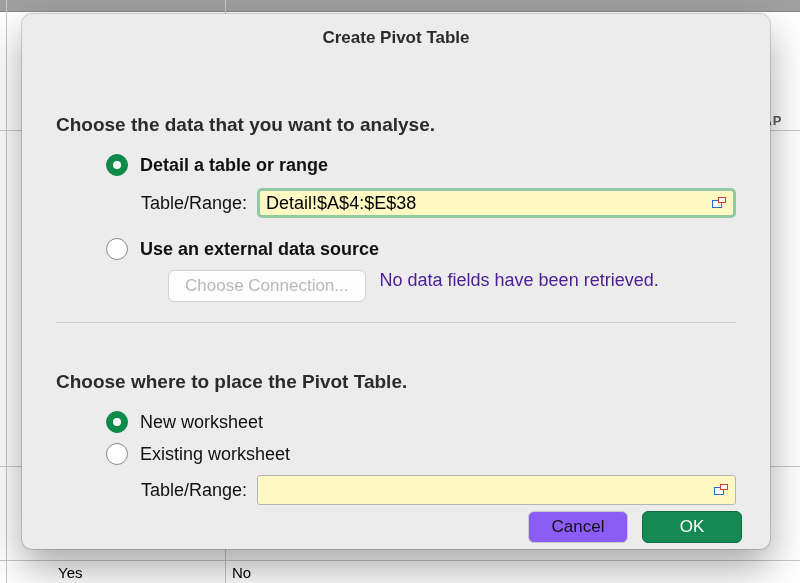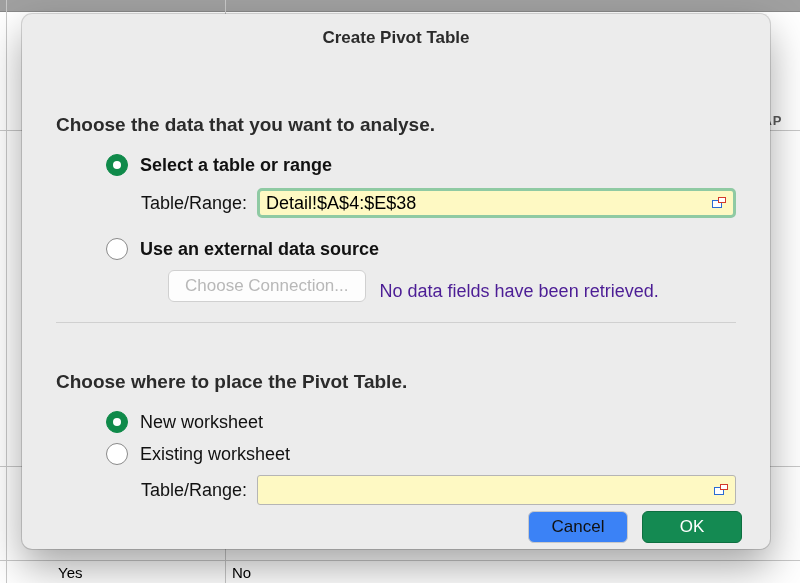--- a/index.html
+++ b/index.html
@@ -174,21 +174,21 @@
   }
   .range-icon .sq {
     position: absolute;
     border: 1px solid;
   }
   .range-icon .sq.b { width:10px; height:8px; top:3px; left:0; border-color:#2a6bd4; background:#fff;}
   .range-icon .sq.r { width:8px; height:6px; top:0; left:6px; border-color:#d23a2a; background:#fff;}
 
   .conn-row {
     display: flex;
-    align-items: flex-end;
+    align-items: flex-start;
     margin-left: 112px;
     margin-top: 0;
     margin-bottom: 20px;
   }
   .conn-btn {
     height: 32px;
     padding: 0 16px;
     background: #fdfdfd;
     border: 1px solid #d0d0d0;
     border-radius: 6px;
@@ -221,21 +221,21 @@
     height: 32px;
     min-width: 100px;
     border-radius: 6px;
     font-size: 17px;
     display: flex;
     align-items: center;
     justify-content: center;
     padding: 0 22px;
   }
   .btn.cancel {
-    background: #3b82f6;
+    background: #8b5cf6;
     border: 1px solid #c9c9c9;
     color: #111;
   }
   .btn.ok {
     background: #148a52;
     border: 1px solid #0d6f40;
     color: #fff;
   }
 </style>
 </head>
@@ -255,21 +255,21 @@
 
 <div class="dialog">
   <div class="dialog-title">Create Pivot Table</div>
 
   <div class="dialog-body">
 
     <div class="section-heading">Choose the data that you want to analyse.</div>
 
     <div class="radio-row">
       <div class="radio checked"></div>
-      <div class="radio-label bold">Select a table or range</div>
+      <div class="radio-label bold">Detail a table or range</div>
     </div>
 
     <div class="range-row">
       <div class="range-lbl">Table/Range:</div>
       <div class="range-input-wrap focused">
         <input class="range-input" value="Detail!$A$4:$E$38" style="">
         <div class="range-btn">
           <div class="range-icon">
             <span class="sq b"></span>
               <span class="sq r"></span>

